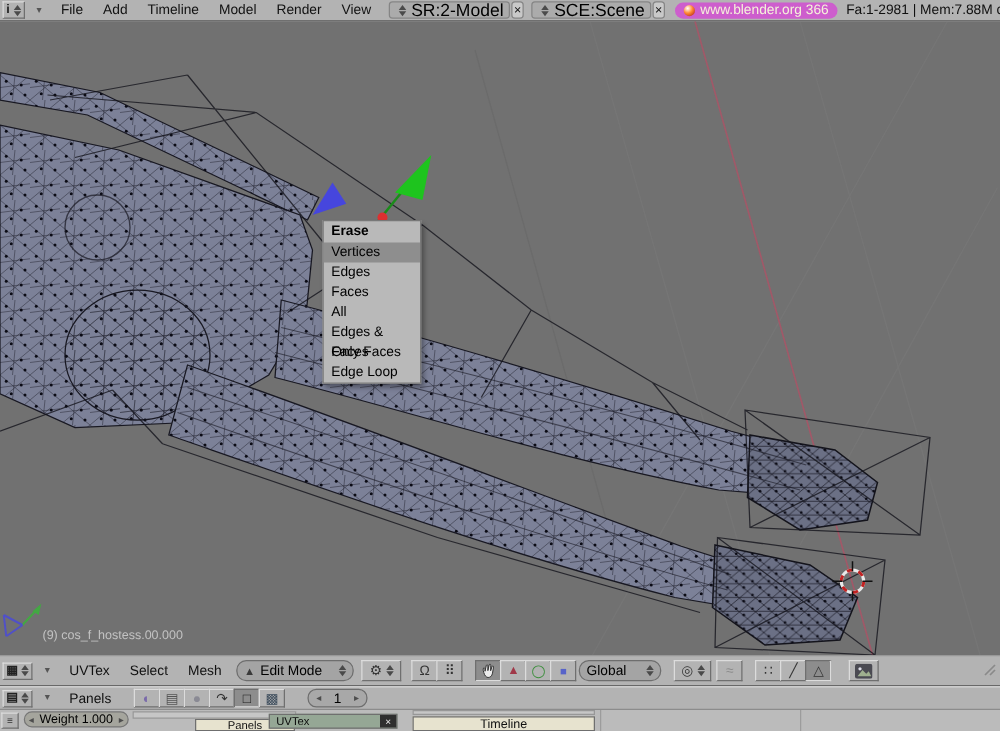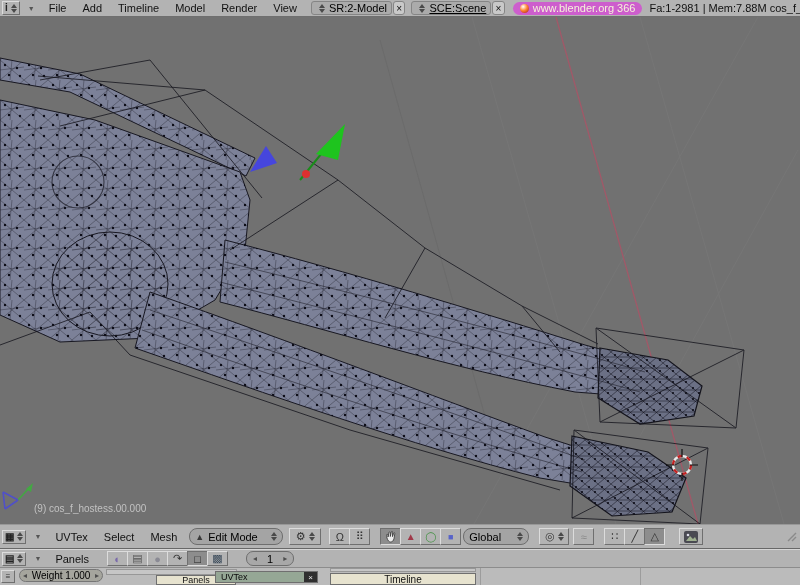--- a/index.html
+++ b/index.html
@@ -25,21 +25,21 @@
 
   
   .topbar { position:absolute; top:0; left:0; right:0; height:17px;
     background:var(--header_bg); border-bottom:1px solid #6f6f6f;
     display:flex; align-items:center; padding-left:2px; white-space:nowrap; }
   .wbtn { height:14px; display:flex; align-items:center; padding:0 2px;
     background:var(--header_bg); border:1px solid; border-color:#dcdcdc #6f6f6f #6f6f6f #dcdcdc; }
   .wbtn .glyph { font-size:10px; font-weight:bold; color:#222; line-height:1; }
   .tfield { display:flex; align-items:center; height:14px; background:#abababa8;
     background:#ababab; border:1px solid #858585; border-radius:3px; padding:0 4px;
-    font-size:11px; color:#000; margin-left:6px; }
+    font-size:14px; color:#000; margin-left:6px; }
   .xbtn { width:14px; height:14px; display:flex; align-items:center; justify-content:center;
     background:#c9c9c9; border:1px solid #858585; border-radius:3px;
     font-size:10px; color:#111; margin-left:1px; }
   .pill { display:flex; align-items:center; height:13px; border-radius:8px;
     background:var(--website_pill); padding:0 7px; margin-left:8px;
     font-size:11px; color:#f5f2da; }
   .ball { width:9px; height:9px; border-radius:50%; margin-right:4px;
     background:radial-gradient(circle at 35% 30%, #ffffff, #ff8833 45%, #bb3322 85%); }
   .stats { font-size:11px; color:#101010; margin-left:7px; overflow:hidden; }
 
@@ -131,21 +131,21 @@
           <i class="dn"></i>
         </span>
       <span style="margin-left:4px;">SR:2-Model</span>
     </div>
     <div class="xbtn">×</div>
     <div class="tfield">
       <span class="spin">
           <i class="up"></i>
           <i class="dn"></i>
         </span>
-      <span style="margin-left:4px;text-decoration:underline;">SCE:Scene</span>
+      <span style="margin-left:4px;">SCE:Scene</span>
     </div>
     <div class="xbtn">×</div>
     <div class="pill">
       <span class="ball"></span>
       <span>www.blender.org 366</span>
     </div>
     <span class="stats">Fa:1-2981 | Mem:7.88M cos_f_host</span>
   </div>
 
   <div class="viewport">
@@ -223,20 +223,30 @@
 
       <g stroke-width="1.6" fill="none">
         <path d="M18,500 L30,487" stroke="#43a843"></path>
         <polygon points="33,483 26,489 31,492" fill="#43a843" stroke="none"></polygon>
         <path d="M18,500 L3,492 M18,500 L5,509 M3,492 L5,509" stroke="#5050c8"></path>
       </g>
     </svg>
 
     <div class="objinfo">(9) cos_f_hostess.00.000</div>
 
+    <div class="popup">
+      <div class="ptitle">Erase</div>
+      <div class="pitem hl">Vertices</div>
+      <div class="pitem">Edges</div>
+      <div class="pitem">Faces</div>
+      <div class="pitem">All</div>
+      <div class="pitem">Edges &amp; Faces</div>
+      <div class="pitem">Only Faces</div>
+      <div class="pitem">Edge Loop</div>
+    </div>
   </div>
 
   <div class="h3d">
     <div class="wbtn">
       <span class="glyph">▦</span>
       <span class="spin">
           <i class="up"></i>
           <i class="dn"></i>
         </span>
     </div>

